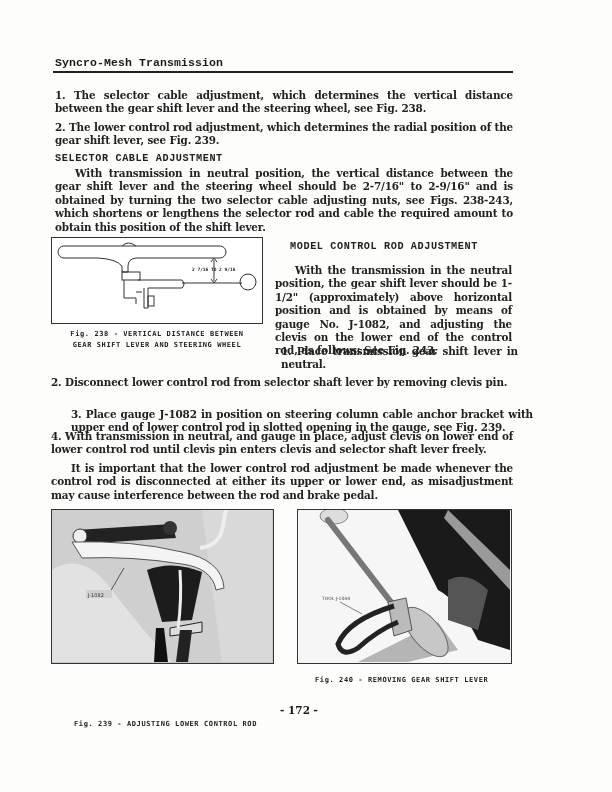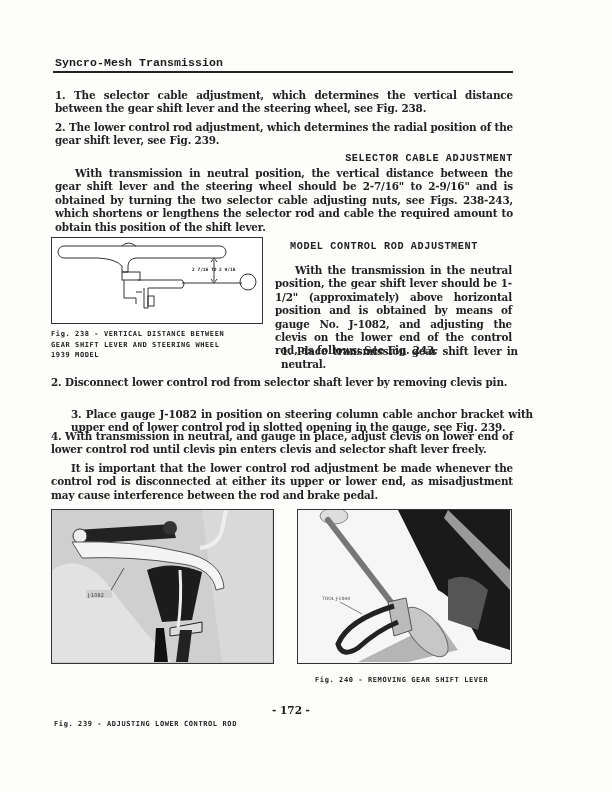--- a/index.html
+++ b/index.html
@@ -6,35 +6,35 @@
   body { width:612px; height:792px; background:#fdfdfb; position:relative; overflow:hidden; color:#1a1a1a; }
   .serif { font-family: "DejaVu Serif", serif; }
   .sans { font-family: Liberation Mono, monospace; }
   .mono { font-family: "DejaVu Sans Mono", monospace; }
   .abs { position:absolute; }
   .header-title { left:55px; top:56px; font-size:11.5px; font-weight:bold; letter-spacing:0.1px; }
   .header-rule { left:53px; top:71px; width:460px; height:1.5px; background:#222; }
   .p { font-size:10.4px; line-height:13.4px; font-weight:bold; text-align:justify; text-align-last:left; color:#222; letter-spacing:-0.15px; }
   .indent { text-indent:20px; }
   .heading { font-size:10.2px; font-weight:bold; letter-spacing:0.6px; color:#222; }
-  .caption { font-size:7px; font-weight:bold; letter-spacing:0.6px; text-align:left; line-height:10.5px; color:#222; }
+  .caption { font-size:7px; font-weight:bold; letter-spacing:0.6px; text-align:center; line-height:10.5px; color:#222; }
   .figbox { border:1.5px solid #333; box-sizing:border-box; background:#fff; overflow:hidden; }
   .photo { background:#bdbdbd; }
   .pageno { font-size:10.5px; font-weight:bold; }
 </style>
 </head>
 <body>
 
 <div class="abs sans header-title">Syncro-Mesh Transmission</div>
 <div class="abs header-rule"></div>
 
 <div class="abs serif p" style="left:55px; top:89px; width:458px;">1.  The selector cable adjustment, which determines the vertical  distance between the gear shift lever and the steering wheel, see Fig. 238.</div>
 <div class="abs serif p" style="left:55px; top:121px; width:458px;">2.  The lower control rod adjustment, which determines the radial position of the gear shift lever, see Fig. 239.</div>
 
-<div class="abs sans heading" style="left:55px; top:153px; width:458px; text-align:right;">SELECTOR CABLE ADJUSTMENT</div>
+<div class="abs sans heading" style="left:55px; top:153px; width:458px; text-align:left;">SELECTOR CABLE ADJUSTMENT</div>
 <div class="abs serif p indent" style="left:55px; top:167px; width:458px;">With transmission in neutral position, the vertical distance between the gear shift lever and the steering wheel should be 2-7/16" to 2-9/16" and is obtained by turning the two selector cable adjusting nuts, see Figs. 238-243, which shortens or lengthens the selector rod and cable the required amount to obtain this position of the shift lever.</div>
 
 <div class="abs figbox" style="left:51px; top:237px; width:212px; height:87px;">
   <svg width="209" height="84" viewBox="0 0 209 84">
     <g fill="none" stroke="#333" stroke-width="1">
       <path d="M12 8 H168 A6 6 0 0 1 168 20 H84 Q76 21 76 28 V34 H70 V28 Q64 21 46 20 H12 A6 6 0 0 1 12 8 Z"></path>
       <path d="M70 8 Q76 2 84 8"></path>
       <rect x="70" y="34" width="18" height="8"></rect>
       <path d="M72 42 V60 H84 V66 M84 54 H90"></path>
       <path d="M86 42 H130 Q134 46 130 50 H96 V70 H92 V50"></path>
@@ -42,21 +42,20 @@
       <path d="M130 45 H190"></path>
       <circle cx="196" cy="44" r="8"></circle>
       <path d="M162 22 V43 M159 24 L162 20 L165 24 M159 41 L162 45 L165 41"></path>
     </g>
     <text x="140" y="33" font-family="DejaVu Sans Mono, monospace" font-size="4.5" font-weight="bold" fill="#222">2 7/16 TO 2 9/16</text>
   </svg>
 </div>
 <div class="abs mono caption" style="left:51px; top:329px; width:212px;">
   <div>Fig. 238 - VERTICAL DISTANCE BETWEEN</div>
   <div>GEAR SHIFT LEVER AND STEERING WHEEL</div>
-  <div>1939 MODEL</div>
 </div>
 
 <div class="abs sans heading" style="left:290px; top:241px; width:220px;">MODEL CONTROL ROD ADJUSTMENT</div>
 <div class="abs serif p indent" style="left:275px; top:264px; width:237px;">With the transmission in the neutral position, the gear shift lever should be 1-1/2" (approximately) above horizontal position and is obtained by means of gauge No. J-1082, and adjusting the clevis on the lower end of the control rod, as follows: See Fig. 243.</div>
 <div class="abs serif p" style="left:281px; top:345px; width:237px;">1.  Place transmission gear shift lever in neutral.</div>
 
 <div class="abs serif p" style="left:51px; top:376px; width:462px;">2.  Disconnect lower control rod from selector shaft lever by removing clevis pin.</div>
 <div class="abs serif p" style="left:51px; top:408px; width:462px;margin-left:20px;">3.  Place gauge J-1082 in position on steering column cable anchor bracket with upper end of lower control rod in slotted opening in the gauge, see Fig. 239.</div>
 <div class="abs serif p" style="left:51px; top:430px; width:462px;">4.  With transmission in neutral, and gauge in place, adjust clevis on lower end of lower control rod until clevis pin enters clevis and selector shaft lever freely.</div>
 <div class="abs serif p indent" style="left:51px; top:462px; width:462px;">It is important that the lower control rod adjustment be made whenever the control rod is disconnected at either its upper or lower end, as misadjustment may cause interference between the rod and brake pedal.</div>
@@ -94,13 +93,13 @@
     <path d="M60 152 L140 112 L160 140 L110 152Z" fill="#b5b5b5"></path>
     <ellipse cx="128" cy="122" rx="14" ry="30" transform="rotate(-40 128 122)" fill="#c7c7c7" stroke="#666"></ellipse>
     <path d="M90 92 L108 88 L114 120 L96 126Z" fill="#bbb" stroke="#555"></path>
     <path d="M96 96 Q50 110 40 134 Q44 148 60 138 Q80 120 100 112" fill="none" stroke="#222" stroke-width="5"></path>
     <path d="M42 92 L64 104" stroke="#333" stroke-width="0.6"></path>
     <text x="24" y="90" font-family="DejaVu Sans, sans-serif" font-size="4.5" fill="#444">TOOL J-1044</text>
   </svg>
 </div>
 <div class="abs mono caption" style="left:297px; top:675px; width:190px; text-align:left; padding-left:18px;">Fig. 240 - REMOVING GEAR SHIFT LEVER</div>
 
-<div class="abs serif pageno" style="left:0; top:704px; width:582px; text-align:center;">- 172 -</div>
+<div class="abs serif pageno" style="left:0; top:704px; width:582px; text-align:center;padding-left:8px;">- 172 -</div>
 
 </body></html>

